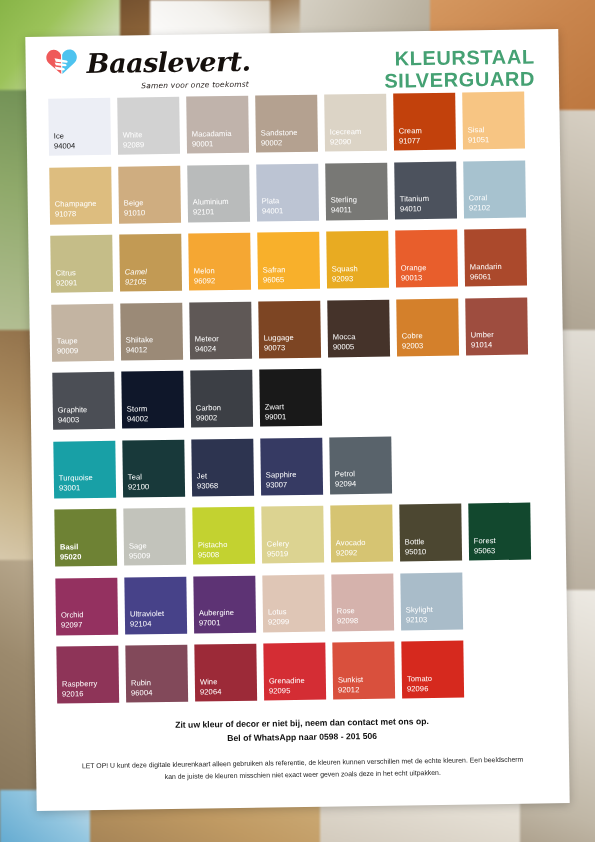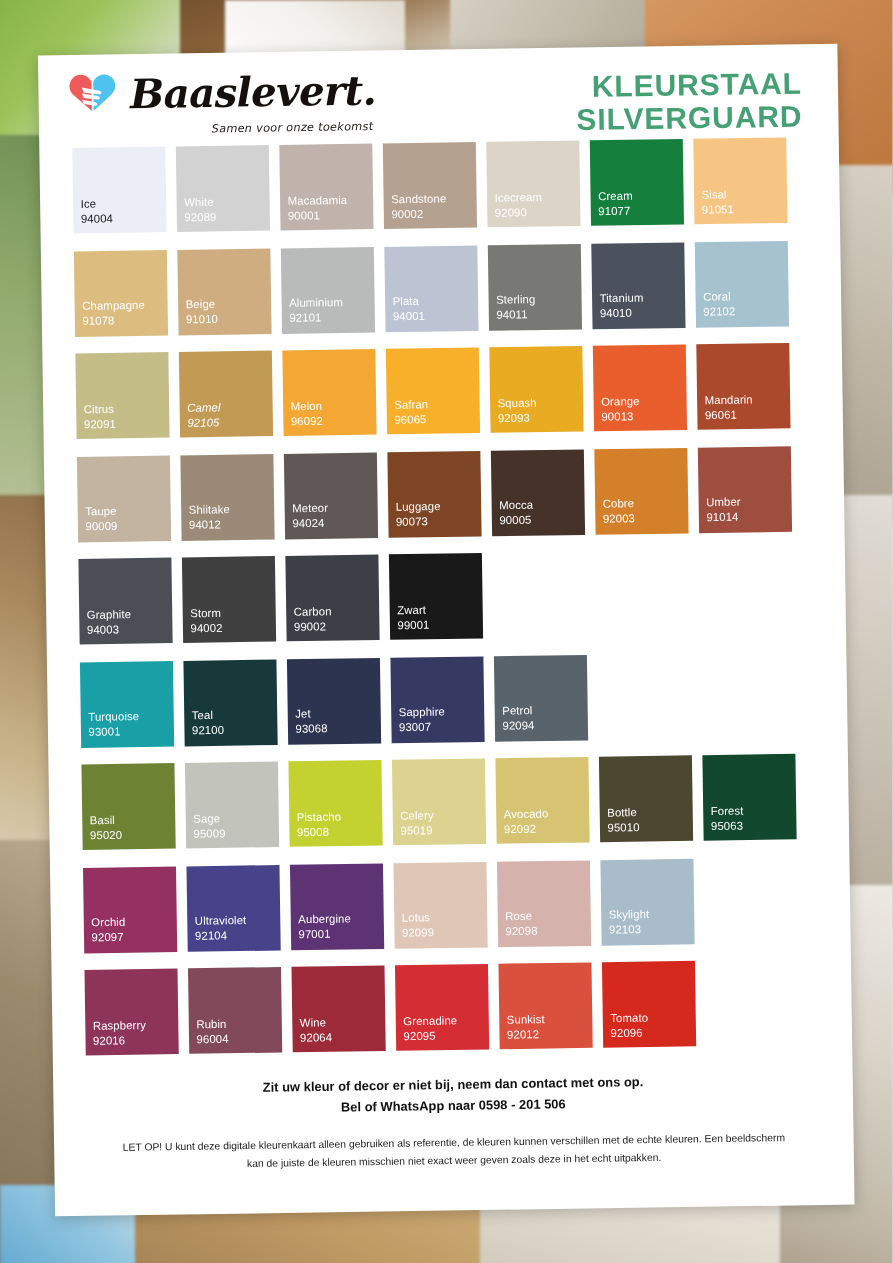--- a/index.html
+++ b/index.html
@@ -221,21 +221,21 @@
               <span class="swatch-name">Sandstone</span>
               <span class="swatch-code">90002</span>
             </div>
           </div>
           <div class="swatch" style="background: rgb(220, 212, 198);">
             <div class="swatch-label">
               <span class="swatch-name">Icecream</span>
               <span class="swatch-code">92090</span>
             </div>
           </div>
-          <div class="swatch" style="background: #15803d;">
+          <div class="swatch" style="background: #c2410c;">
             <div class="swatch-label">
               <span class="swatch-name">Cream</span>
               <span class="swatch-code">91077</span>
             </div>
           </div>
           <div class="swatch" style="background: rgb(247, 197, 131);">
             <div class="swatch-label">
               <span class="swatch-name">Sisal</span>
               <span class="swatch-code">91051</span>
             </div>
@@ -373,21 +373,21 @@
             </div>
           </div>
         </div>
         <div class="swatch-row">
           <div class="swatch" style="background: rgb(75, 78, 85);">
             <div class="swatch-label">
               <span class="swatch-name">Graphite</span>
               <span class="swatch-code">94003</span>
             </div>
           </div>
-          <div class="swatch" style="background: #404040;">
+          <div class="swatch" style="background: #0f172a;">
             <div class="swatch-label">
               <span class="swatch-name">Storm</span>
               <span class="swatch-code">94002</span>
             </div>
           </div>
           <div class="swatch" style="background: rgb(60, 63, 69);">
             <div class="swatch-label">
               <span class="swatch-name">Carbon</span>
               <span class="swatch-code">99002</span>
             </div>
@@ -425,21 +425,21 @@
             </div>
           </div>
           <div class="swatch" style="background: rgb(89, 99, 107);">
             <div class="swatch-label">
               <span class="swatch-name">Petrol</span>
               <span class="swatch-code">92094</span>
             </div>
           </div>
         </div>
         <div class="swatch-row">
-          <div class="swatch" style="background: rgb(110, 130, 52);">
+          <div class="swatch" style="background: rgb(110, 130, 52); font-weight: bold;">
             <div class="swatch-label">
               <span class="swatch-name">Basil</span>
               <span class="swatch-code">95020</span>
             </div>
           </div>
           <div class="swatch" style="background: rgb(194, 195, 187);">
             <div class="swatch-label">
               <span class="swatch-name">Sage</span>
               <span class="swatch-code">95009</span>
             </div>

